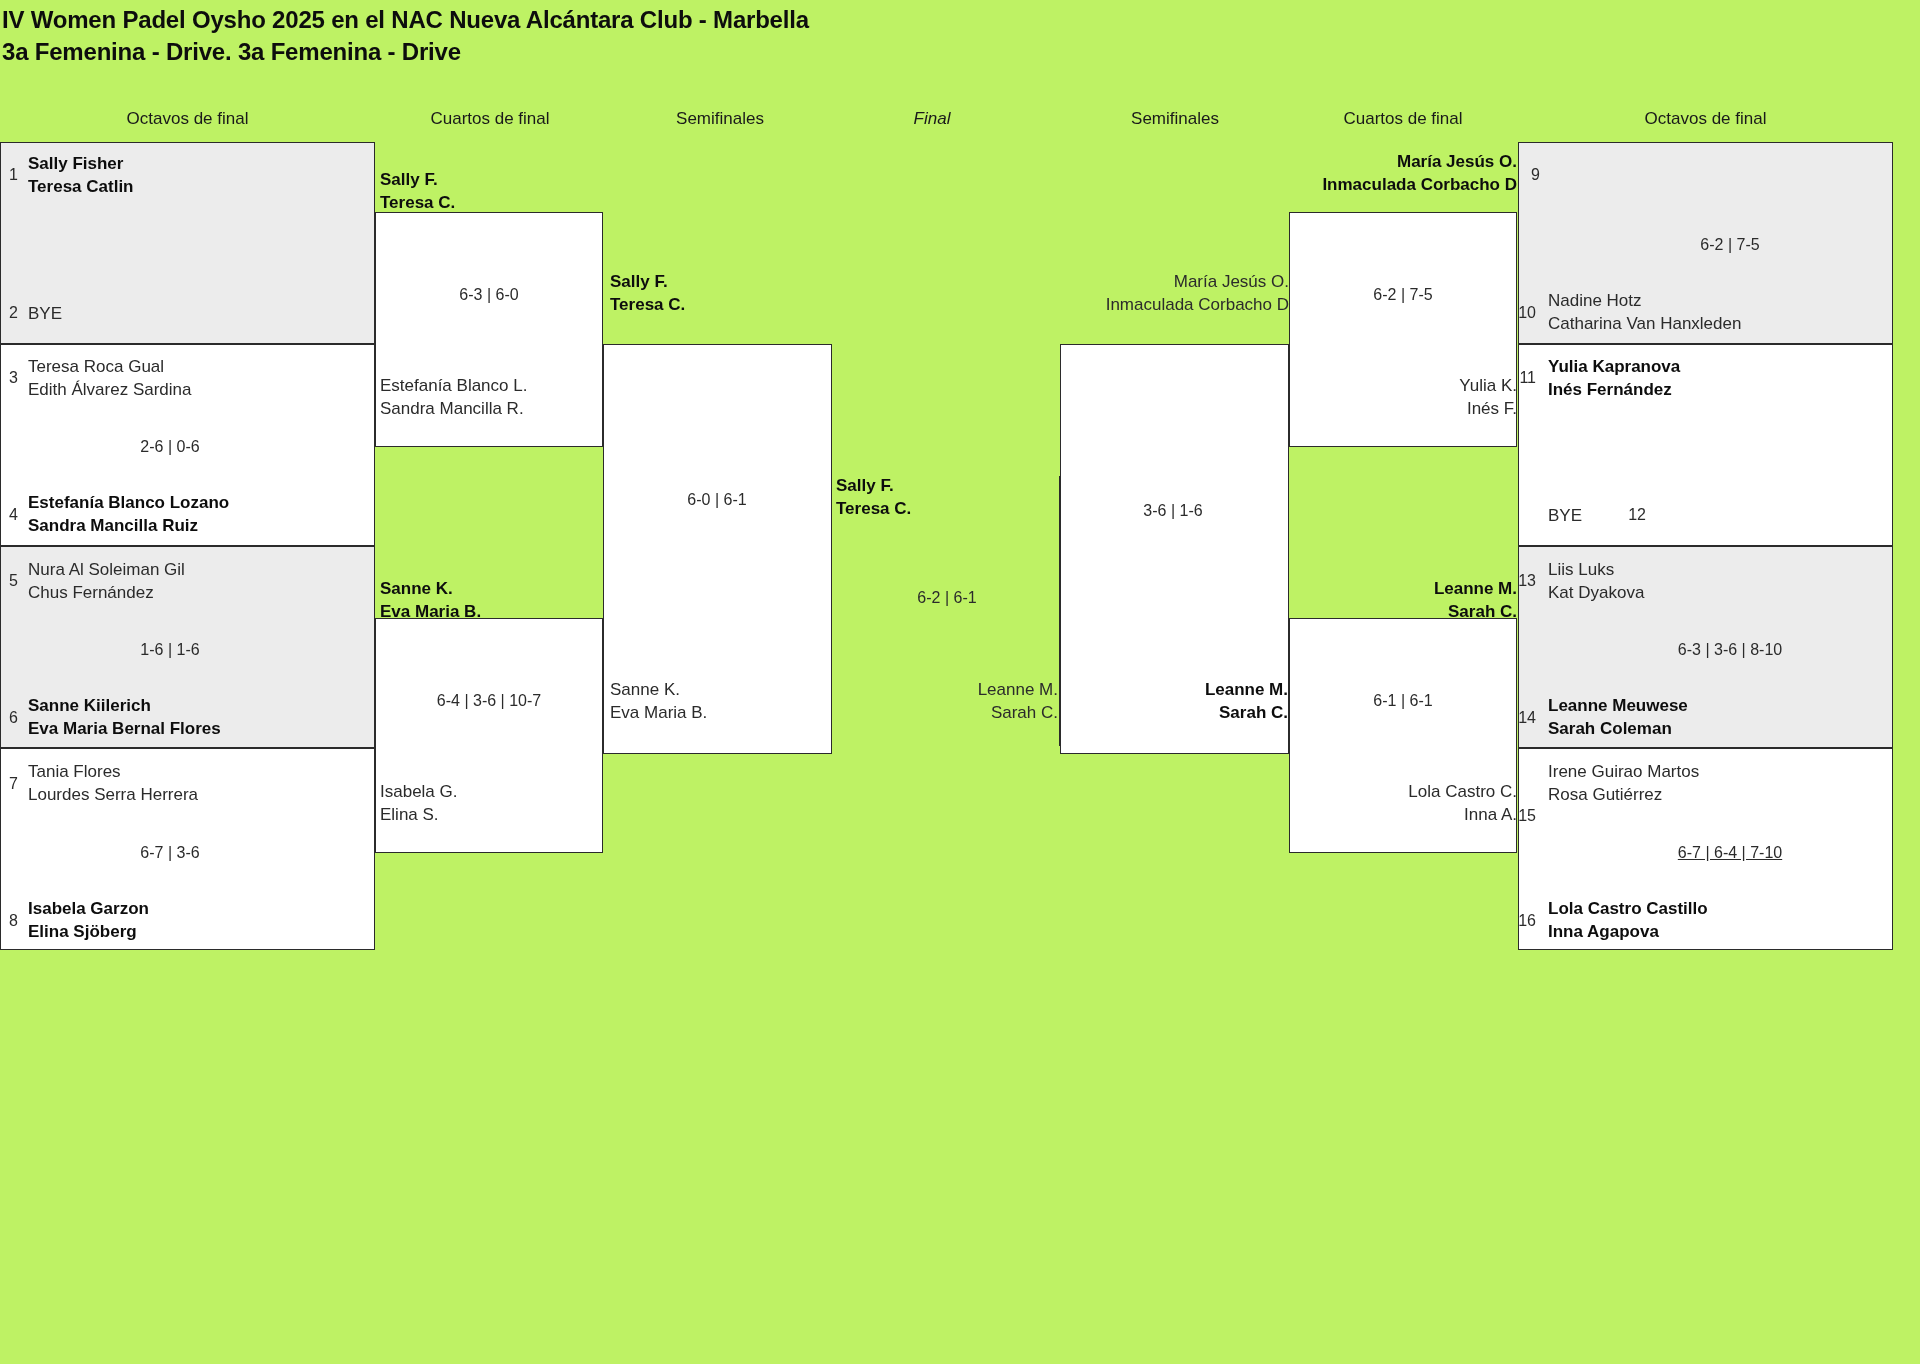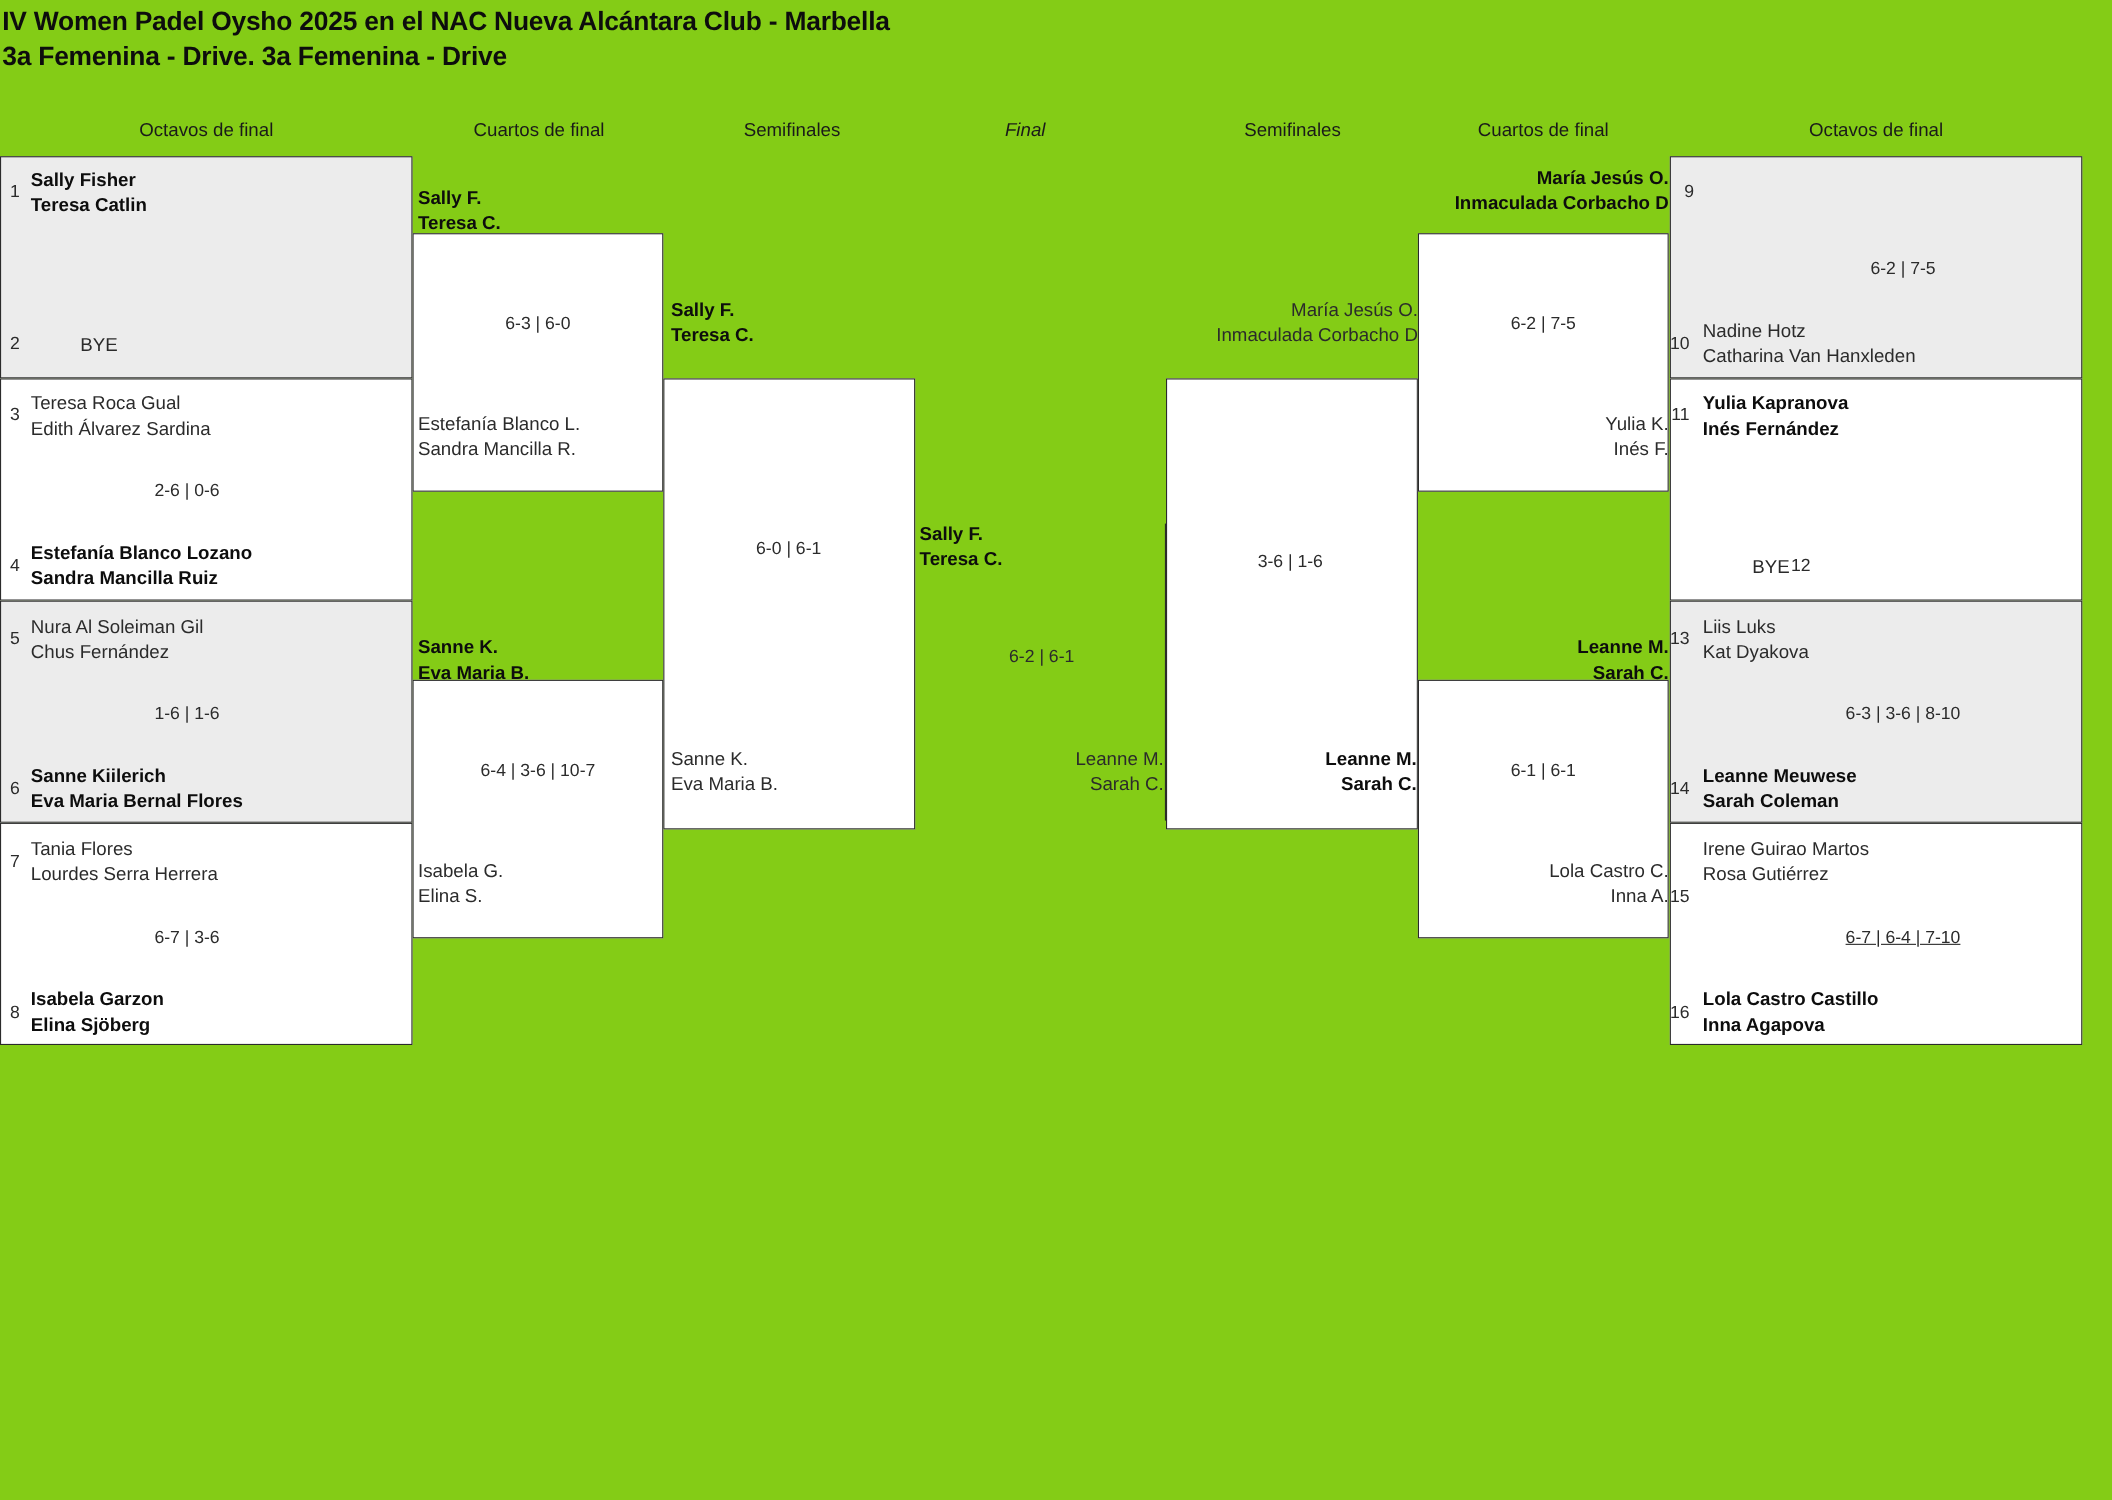--- a/index.html
+++ b/index.html
@@ -8,21 +8,21 @@
     padding: 0;
     background: #ffffff;
     font-family: "Liberation Sans", sans-serif;
     color: #111111;
   }
   #page {
     position: relative;
     width: 1920px;
     height: 1364px;
     overflow: hidden;
-    background: #84cc16;
+    background: #bef264;
   }
 
   
   .title-block {
     position: absolute;
     left: 2px;
     top: 4px;
     width: 1400px;
   }
   .title-line {
@@ -88,21 +88,20 @@
     white-space: nowrap;
   }
   .score.center { text-align: center; }
 
   
   .bye {
     position: absolute;
     font-size: 17px;
     line-height: 23px;
     color: #2b2b2b;
-    margin-left: 45px;
   }
 
   
   .clip {
     position: absolute;
     overflow: hidden;
     white-space: nowrap;
   }
 </style>
 </head>

